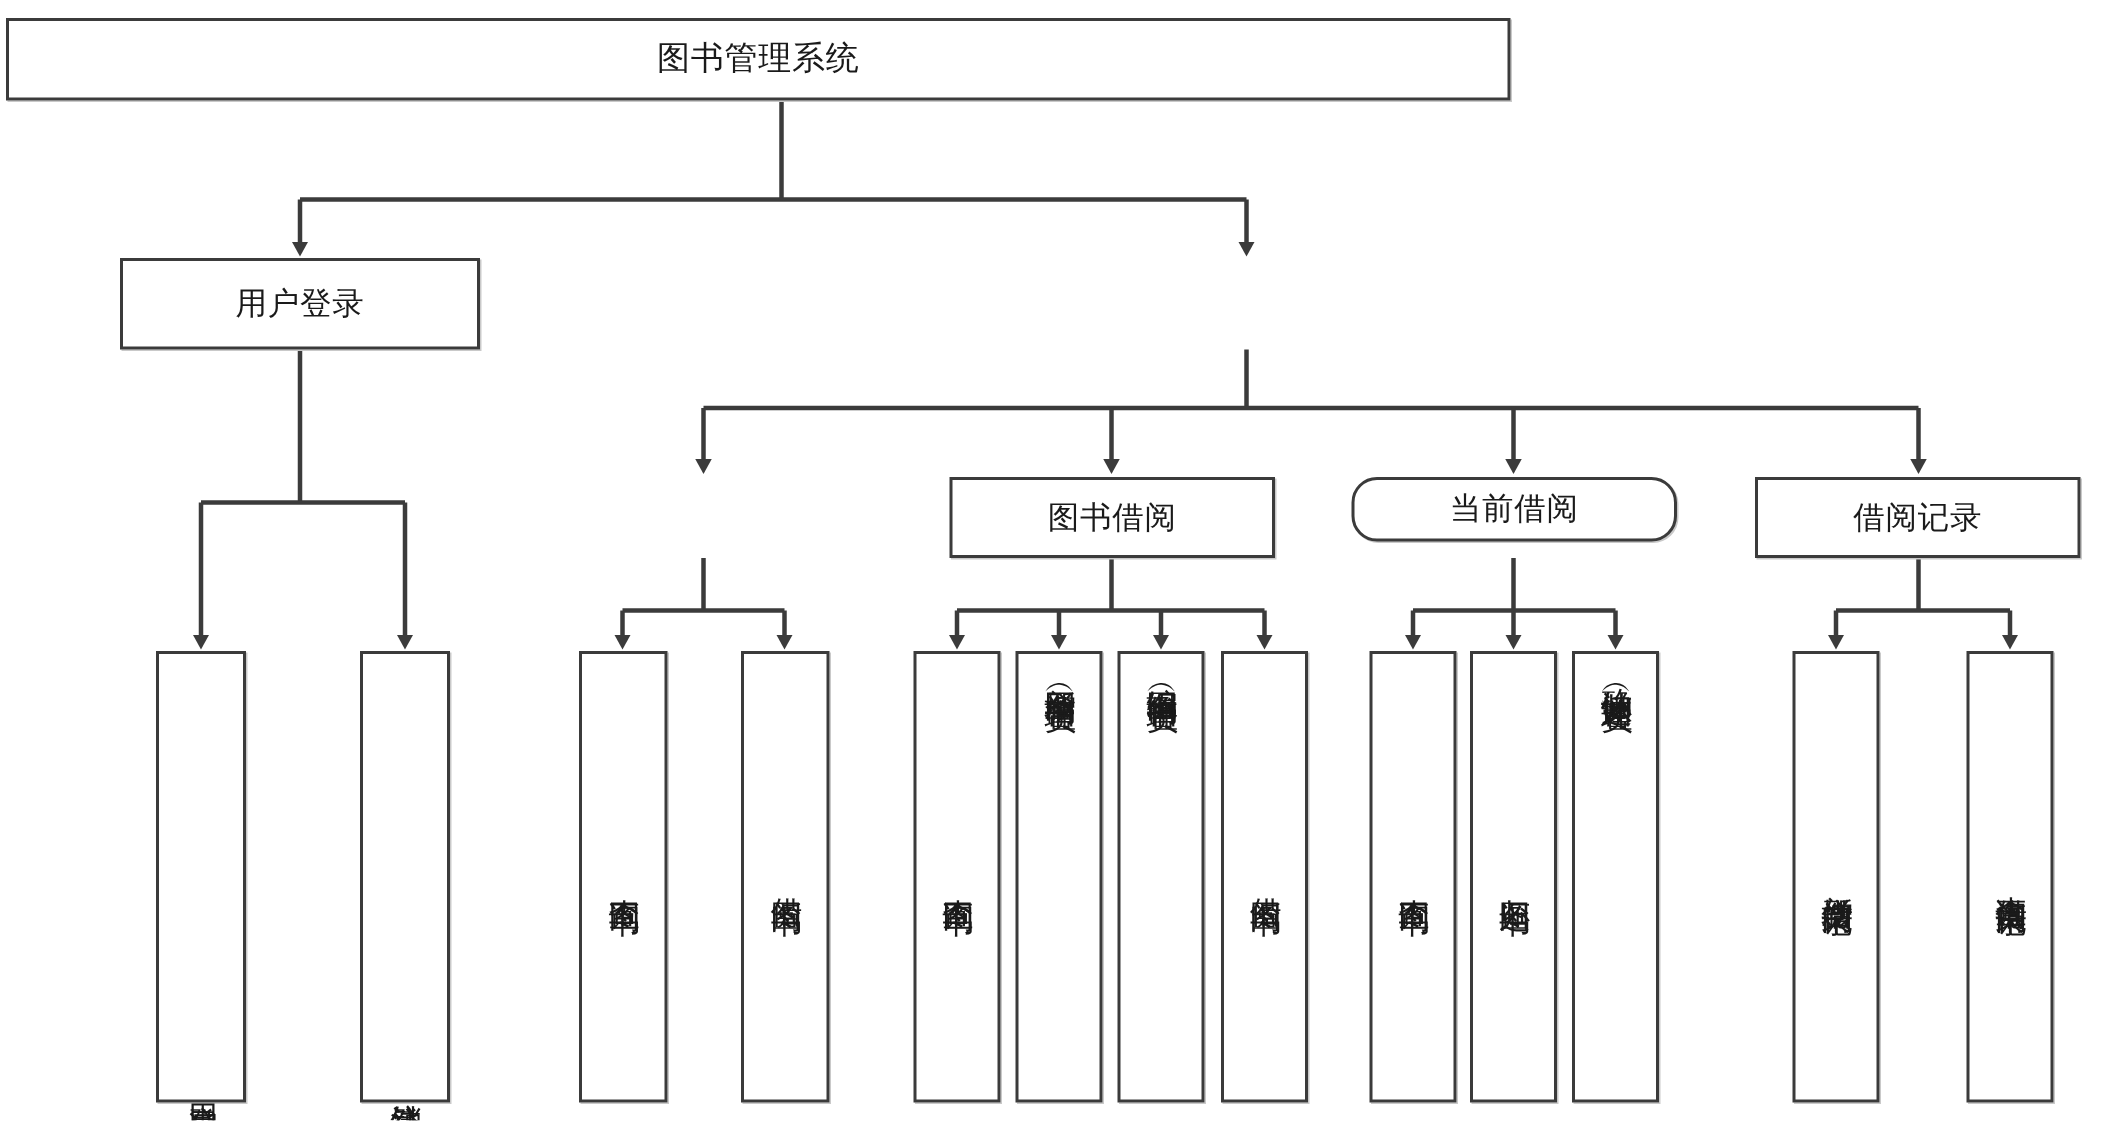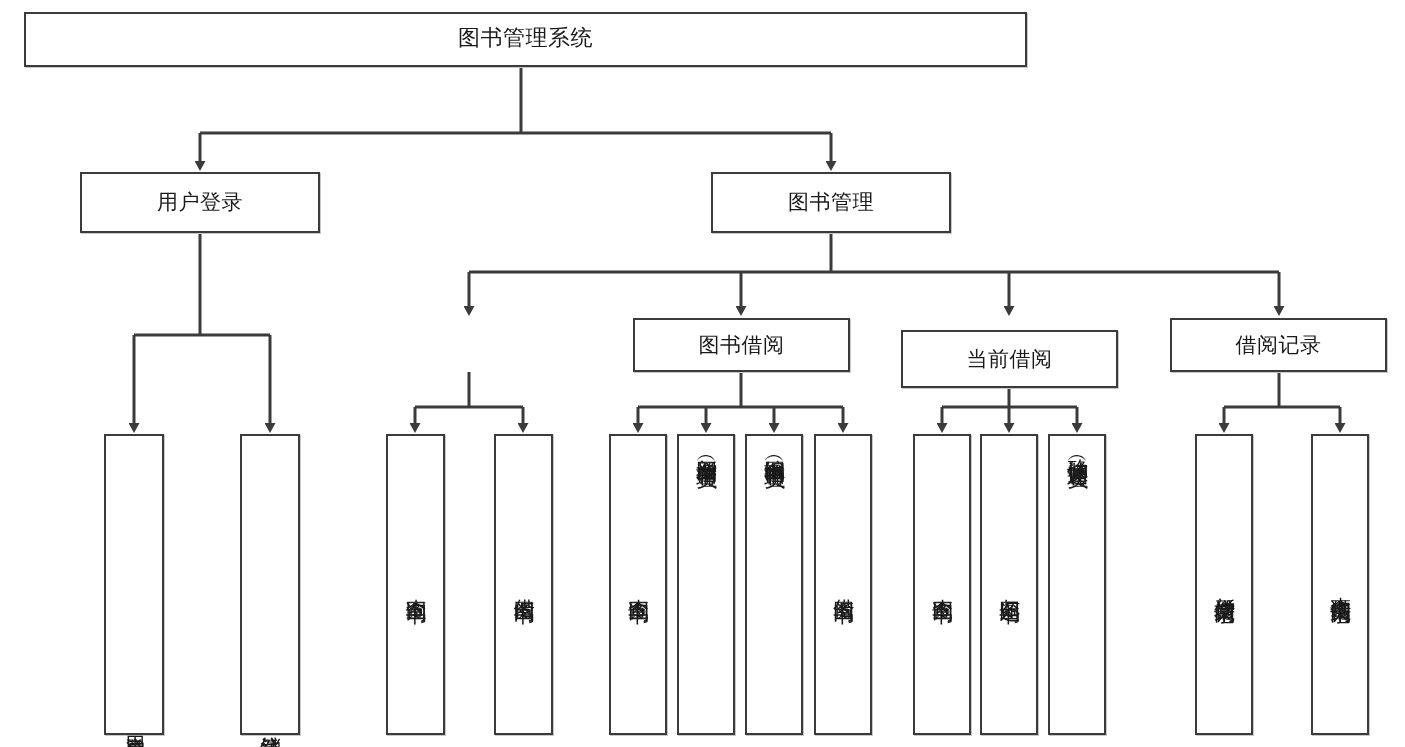--- a/index.html
+++ b/index.html
@@ -129,35 +129,32 @@
       <path d="M1009,407 L1009,424" marker-end="url(#arrow)"></path>
       <path d="M1077,407 L1077,424" marker-end="url(#arrow)"></path>
 
       <path d="M1279,372 L1279,407"></path>
       <path d="M1224,407 L1340,407"></path>
       <path d="M1224,407 L1224,424" marker-end="url(#arrow)"></path>
       <path d="M1340,407 L1340,424" marker-end="url(#arrow)"></path>
     </g>
   </svg>
 
-  <div class="node root h" style="left:24px; top:12px; width:1003px; height:55px;font-family:Liberation Mono, monospace;">
+  <div class="node root h" style="left:4px; top:12px; width:1003px; height:55px;">
     <span class="lbl">图书管理系统</span>
   </div>
 
   <div class="node h" style="left:80px; top:172px; width:240px; height:61px;">
     <span class="lbl">用户登录</span>
   </div>
-  <div class="node h" style="left:711px; top:172px; width:240px; height:61px;">
-    <span class="lbl">图书管理</span>
-  </div>
 
   <div class="node h" style="left:633px; top:318px; width:217px; height:54px;">
     <span class="lbl">图书借阅</span>
   </div>
-  <div class="node h" style="left:901px; top:330px; width:217px; height:58px;">
+  <div class="node h" style="left:901px; top:318px; width:217px; height:43px;border-radius:17px;">
     <span class="lbl">当前借阅</span>
   </div>
   <div class="node h" style="left:1170px; top:318px; width:217px; height:54px;">
     <span class="lbl">借阅记录</span>
   </div>
 
   <div class="node v" style="left:104px; top:434px; width:60px; height:301px;">
     <span class="lbl">用户登录</span>
   </div>
   <div class="node v" style="left:240px; top:434px; width:60px; height:301px;">

